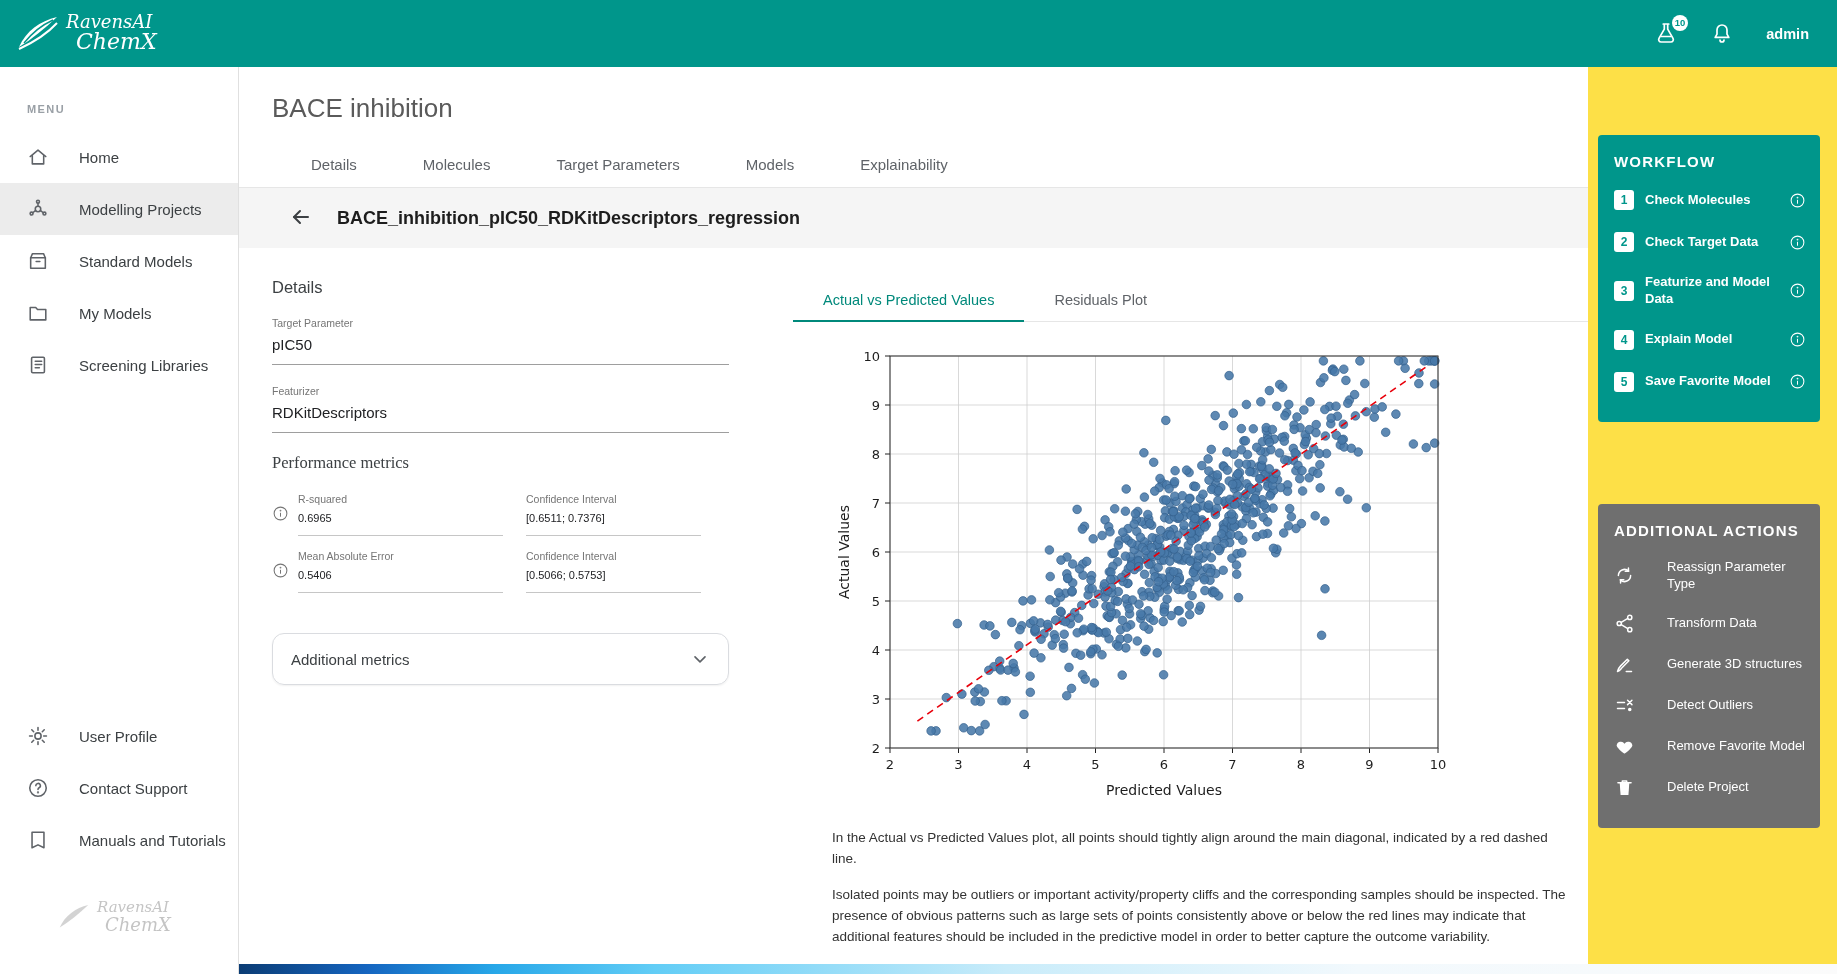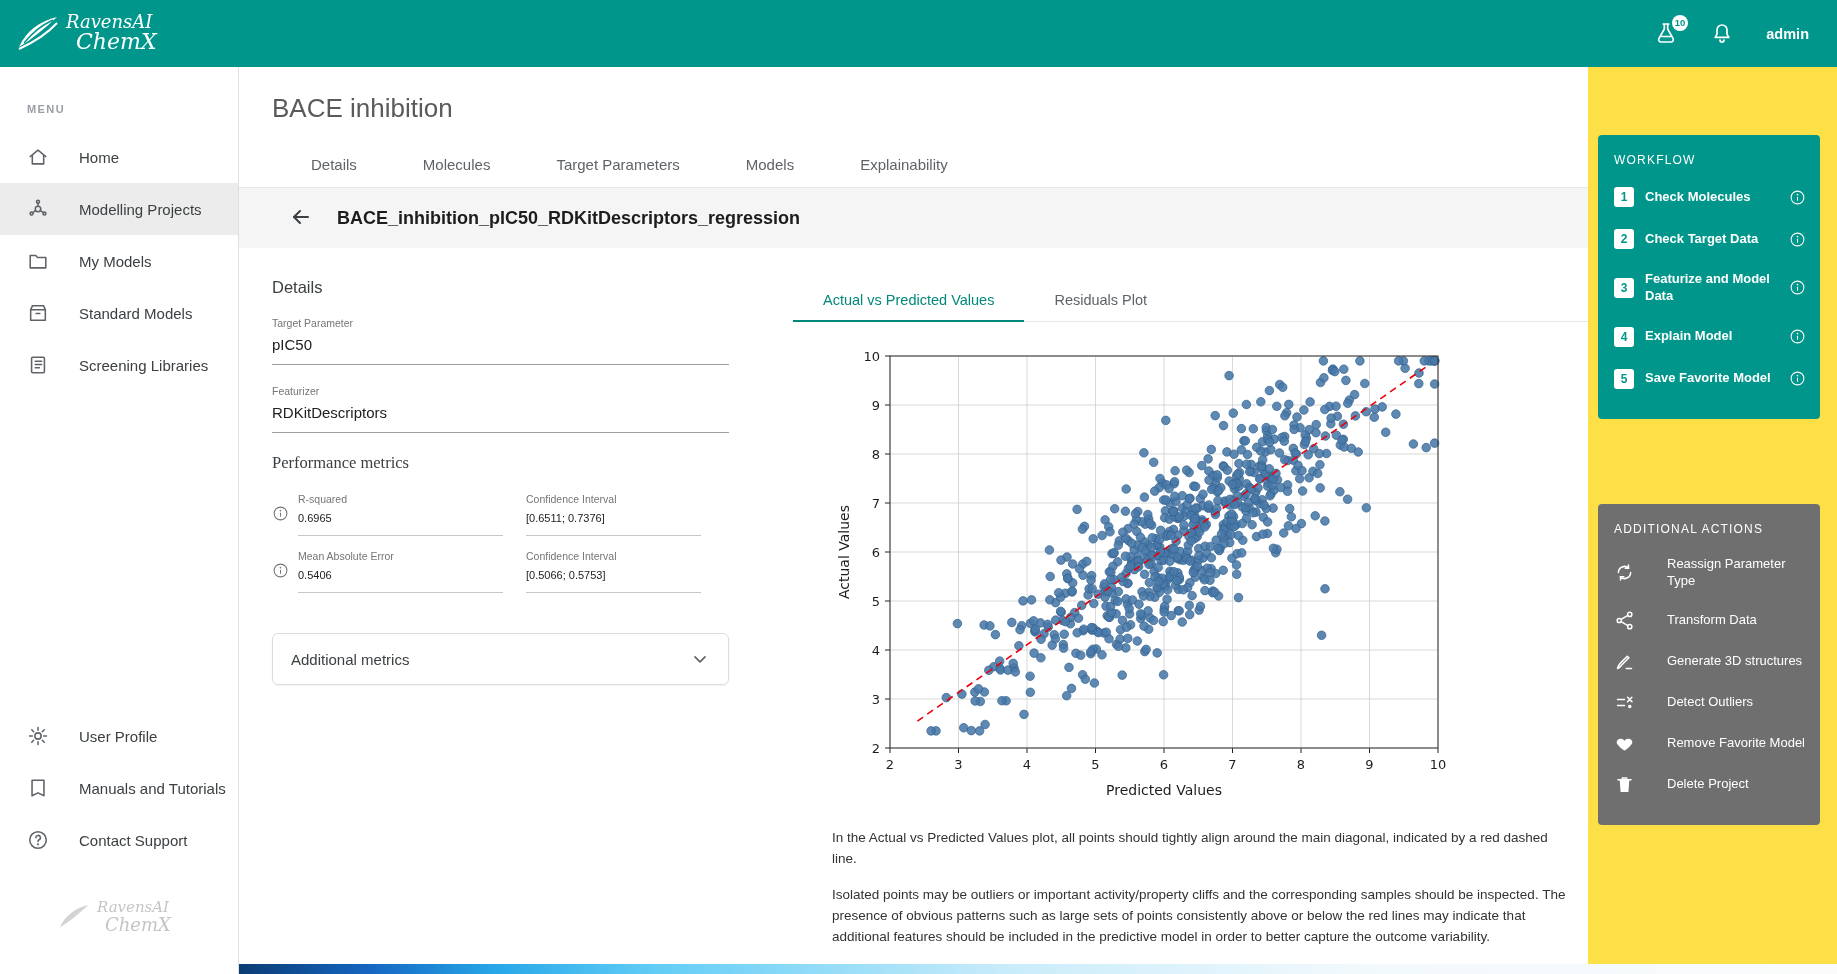--- a/index.html
+++ b/index.html
@@ -66,41 +66,41 @@
   .f-label { font-size:10.5px; color:#757575; }
   .f-value { font-size:15px; color:#202124; padding:7px 0 11px; border-bottom:1px solid #9e9e9e; }
   .perf-h { margin-top:12px;font-family:Liberation Serif, serif; }
   .metric-row { display:flex; align-items:flex-end; margin-bottom:14px; }
   .metric-info { width:17px; height:17px; margin:0 9px 14px 0; flex:0 0 17px; }
   .metric-info svg { width:17px; height:17px; stroke:#757575; fill:none; stroke-width:1.5; }
   .metric-cell { width:205px; margin-right:23px; border-bottom:1px solid #c6c6c6; padding-bottom:11px; }
   .metric-cell.ci { width:175px; margin-right:0; }
   .m-label { font-size:10.5px; color:#757575; }
   .m-value { font-size:11px; color:#202124; padding-top:7px; }
-  .add-metrics { margin-top:40px; height:52px; border:1px solid #dadce0; border-radius:6px;
+  .add-metrics { margin-top:40px; height:52px; border:1px solid #dadce0; border-radius:12px;
     box-shadow:0 1px 2px rgba(0,0,0,0.06); display:flex; align-items:center;
     justify-content:space-between; padding:0 18px; cursor:pointer; }
   .add-metrics span { font-size:15px; color:#3c4043; }
   .add-metrics svg { width:20px; height:20px; stroke:#5f6368; fill:none; stroke-width:2;
     stroke-linecap:round; stroke-linejoin:round; }
 
   
   .plot-col { margin-left:64px; width:795px; }
   .plot-tabs { display:flex; border-bottom:1px solid #e6e6e6; }
   .plot-tab { padding:14px 30px 12px; font-size:14.5px; font-weight:500; color:#5f6368;
     cursor:pointer; border-bottom:2px solid transparent; margin-bottom:-1px; }
   .plot-tab.active { color:#00897b; border-bottom-color:#00897b; }
   .chart-wrap { margin:22px 0 0 39px; }
   .plot-notes { margin:10px 0 0 39px; width:740px; font-size:13.5px; color:#333; line-height:1.55; }
   .plot-notes p { margin-bottom:15px; }
 
   
   .workflow { position:absolute; left:1598px; top:135px; width:222px; background:#00968b;
     border-radius:4px; padding:18px 14px 8px 16px; color:#fff; }
-  .rail-title { font-size:12px; font-weight:normal; letter-spacing:1.2px; margin-bottom:20px; }
+  .rail-title { font-size:15px; font-weight:bold; letter-spacing:1.2px; margin-bottom:20px; }
   .wf-step { display:flex; align-items:center; gap:11px; margin-bottom:22px; cursor:pointer; }
   .wf-num { width:20px; height:20px; flex:0 0 20px; background:#fff; color:#00968b; border-radius:3px;
     font-size:12px; font-weight:bold; display:flex; align-items:center; justify-content:center; }
   .wf-label { flex:1; font-size:13px; font-weight:600; line-height:1.3; }
   .wf-info { width:17px; height:17px; flex:0 0 17px; cursor:pointer; }
   .wf-info svg { width:17px; height:17px; stroke:#fff; fill:none; stroke-width:1.5; }
 
   .actions { position:absolute; left:1598px; top:504px; width:222px; background:#6f6f6f;
     border-radius:4px; padding:18px 14px 10px 16px; color:#fff; }
   .act-item { display:flex; align-items:center; gap:32px; margin-bottom:20px; cursor:pointer; }
@@ -175,35 +175,35 @@
             <circle cx="5" cy="17" r="1.6"></circle>
             <path d="M12 5.6V9 M14.5 13.6l3.2 2.5 M9.5 13.6l-3.2 2.5"></path>
           </svg>
       </span>
       <span>Modelling Projects</span>
     </div>
 
     <div class="nav-item">
       <span class="nv-icon">
         <svg viewBox="0 0 24 24">
-            <path d="M3.5 6h6l2 2.2h9V19.5h-17z"></path>
-          </svg>
-      </span>
-      <span>My Models</span>
-    </div>
-
-    <div class="nav-item">
-      <span class="nv-icon">
-        <svg viewBox="0 0 24 24">
             <path d="M4 8.5h16V20H4z"></path>
             <path d="M4 8.5 6 4h12l2 4.5"></path>
             <path d="M10 12.5h4"></path>
           </svg>
       </span>
       <span>Standard Models</span>
+    </div>
+
+    <div class="nav-item">
+      <span class="nv-icon">
+        <svg viewBox="0 0 24 24">
+            <path d="M3.5 6h6l2 2.2h9V19.5h-17z"></path>
+          </svg>
+      </span>
+      <span>My Models</span>
     </div>
 
     <div class="nav-item">
       <span class="nv-icon">
         <svg viewBox="0 0 24 24">
             <rect x="5" y="3.5" width="14" height="17" rx="1.3"></rect>
             <path d="M9 8h7 M9 11.5h7 M9 15h4.5"></path>
           </svg>
       </span>
       <span>Screening Libraries</span>
@@ -217,34 +217,34 @@
           <svg viewBox="0 0 24 24">
               <circle cx="12" cy="12" r="3.4"></circle>
               <path d="M12 2.8v3 M12 18.2v3 M2.8 12h3 M18.2 12h3 M5.2 5.2l2.1 2.1 M16.7 16.7l2.1 2.1 M18.8 5.2l-2.1 2.1 M7.3 16.7l-2.1 2.1"></path>
             </svg>
         </span>
         <span>User Profile</span>
       </div>
       <div class="nav-item">
         <span class="nv-icon">
           <svg viewBox="0 0 24 24">
-              <path d="M5.5 3.5h13v17l-6.5-3.2-6.5 3.2z"></path>
-            </svg>
-        </span>
-        <span>Manuals and Tutorials</span>
-      </div>
-      <div class="nav-item">
-        <span class="nv-icon">
-          <svg viewBox="0 0 24 24">
               <circle cx="12" cy="12" r="9"></circle>
               <path d="M9.6 9.4a2.5 2.5 0 1 1 3.6 2.3c-.9.5-1.2 1-1.2 2"></path>
               <circle cx="12" cy="16.8" r="0.4" fill="#5f6368"></circle>
             </svg>
         </span>
         <span>Contact Support</span>
+      </div>
+      <div class="nav-item">
+        <span class="nv-icon">
+          <svg viewBox="0 0 24 24">
+              <path d="M5.5 3.5h13v17l-6.5-3.2-6.5 3.2z"></path>
+            </svg>
+        </span>
+        <span>Manuals and Tutorials</span>
       </div>
     </div>
 
     <div class="side-logo">
       <svg class="leaf" viewBox="0 0 44 40">
         <path d="M3 34 C10 18, 24 8, 41 4 C28 16, 16 26, 3 34 Z" fill="#9aa0a6"></path>
       </svg>
       <div class="brand-text">
         <div class="brand-line1">RavensAI</div>
         <div class="brand-line2">ChemX</div>

